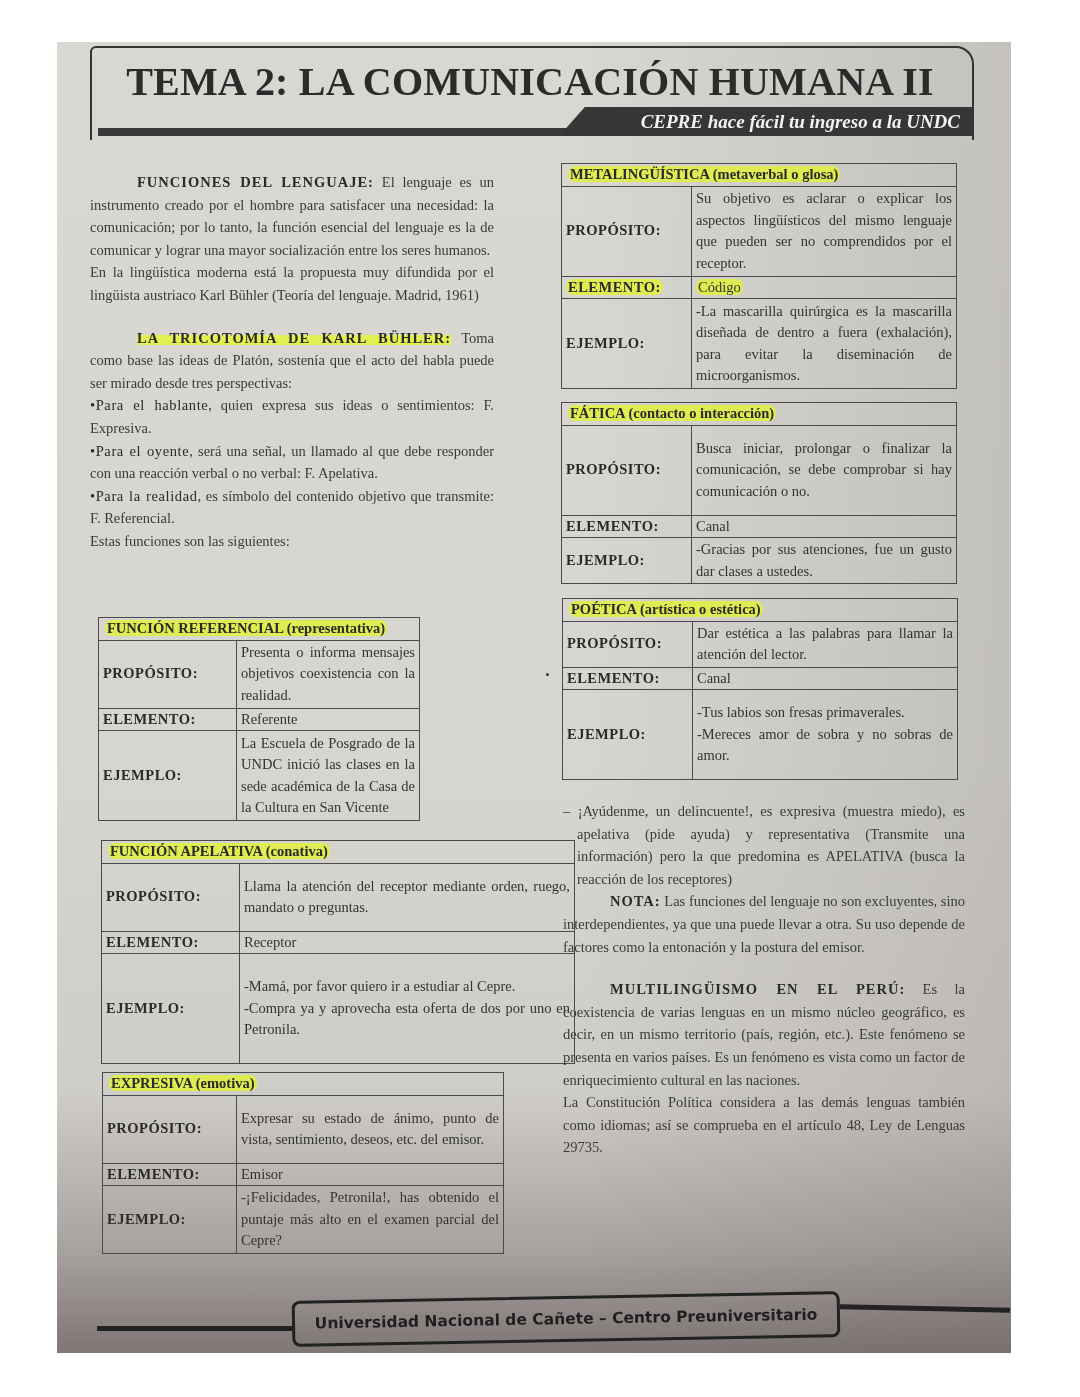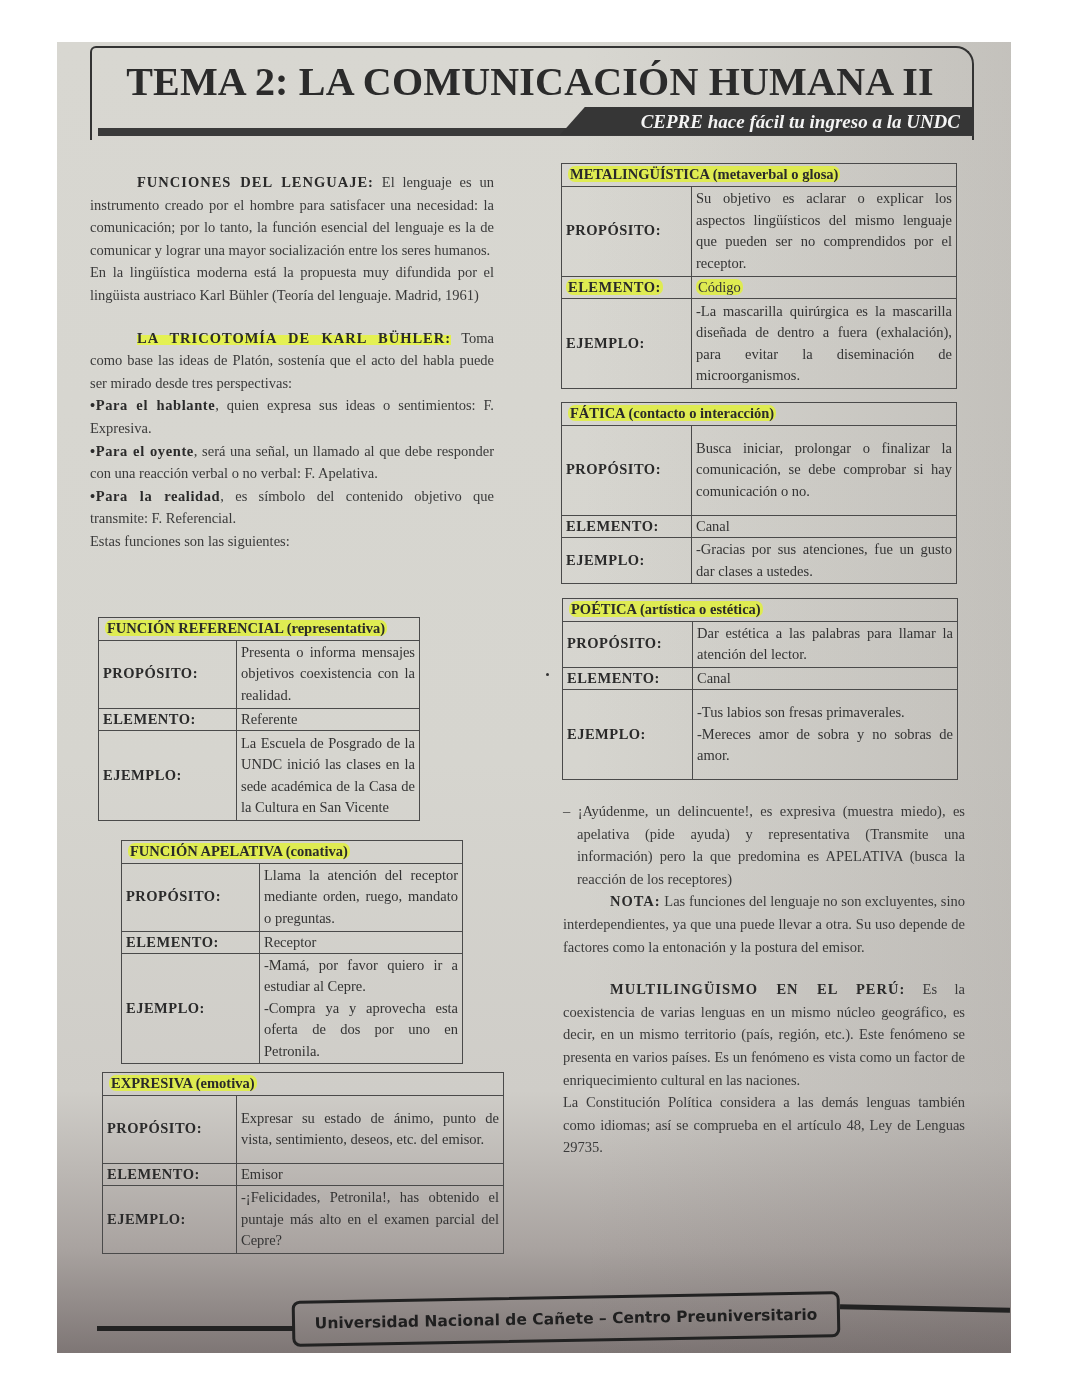--- a/index.html
+++ b/index.html
@@ -30,21 +30,21 @@
     position: absolute; left: 560px; top: 107px; width: 414px; height: 28px; background: #363636;
     clip-path: polygon(6% 0, 100% 0, 100% 100%, 0 100%);
     color: #f3f3f3; font-family: "Liberation Serif", serif; font-style: italic; font-weight: bold;
     font-size: 19px; line-height: 30px; text-align: right; padding-right: 14px; box-sizing: border-box;
   }
   .col { position: absolute; font-family: "Liberation Serif", serif; font-size: 14.5px; color: #3a3a3a; line-height: 22.6px; }
   .col-left { left: 90px; top: 171px; width: 404px; }
   .col-right { left: 563px; top: 800px; width: 402px; }
   .p { margin: 0; text-align: justify; }
   .h { font-weight: bold; letter-spacing: 1px; color: #2a2a2a; margin-left: 47px; }
-  .b { font-weight: bold; letter-spacing: 0.6px; color: #2a2a2a; }
+  .b { font-weight: normal; letter-spacing: 0.6px; color: #2a2a2a; }
   .hl { background: linear-gradient(180deg, rgba(230,245,60,0) 30%, rgba(230,245,60,0.85) 30%, rgba(230,245,60,0.85) 92%, rgba(230,245,60,0) 92%); }
   .gap { height: 20px; }
   .indent { padding-left: 14px; text-indent: -14px; }
 
   table.fn {
     position: absolute; border-collapse: collapse; font-family: "Liberation Serif", serif;
     font-size: 14.5px; color: #333; line-height: 21.5px; table-layout: fixed;
   }
   table.fn td { border: 1.5px solid #4a4a4a; padding: 0 4px; vertical-align: middle; }
   table.fn td.label { font-weight: bold; text-align: left; letter-spacing: 0.5px; color: #2a2a2a; }
@@ -100,21 +100,21 @@
         <td class="label">ELEMENTO:</td>
         <td class="val">Referente</td>
       </tr>
   <tr style="height:90px">
         <td class="label">EJEMPLO:</td>
         <td class="val">La Escuela de Posgrado de la UNDC inició las clases en la sede académica de la Casa de la Cultura en San Vicente</td>
       </tr>
 </tbody>
   </table>
 
-<table class="fn" style="left:101px; top:840px; width:342px;margin-left:20px;">
+<table class="fn" style="left:101px; top:840px; width:474px;">
   <colgroup>
       <col style="width:138px">
       <col>
     </colgroup>
   <tbody>
       <tr>
         <td class="head" colspan="2"><span class="head-text">FUNCIÓN APELATIVA (conativa)</span></td>
       </tr>
   <tr style="height:68px">
         <td class="label">PROPÓSITO:</td>

